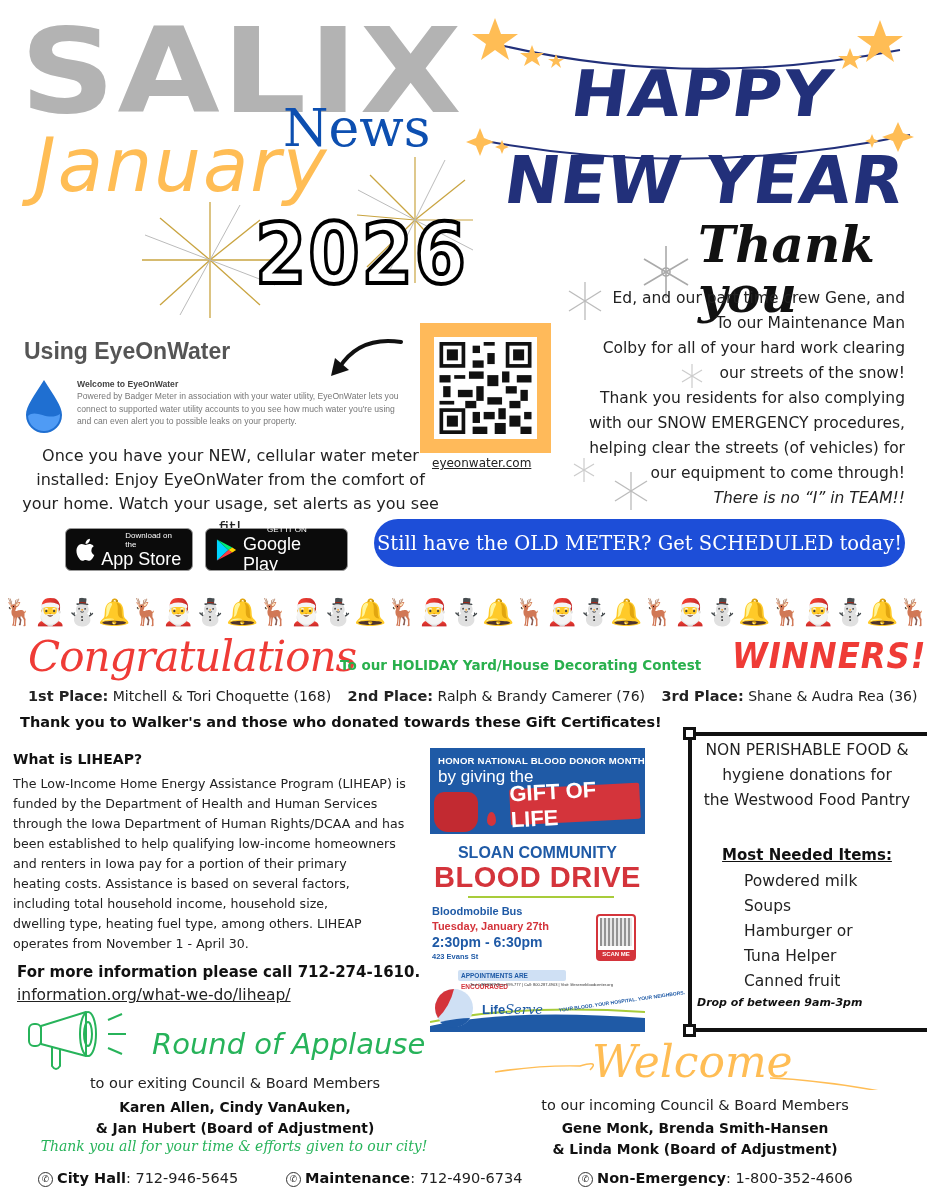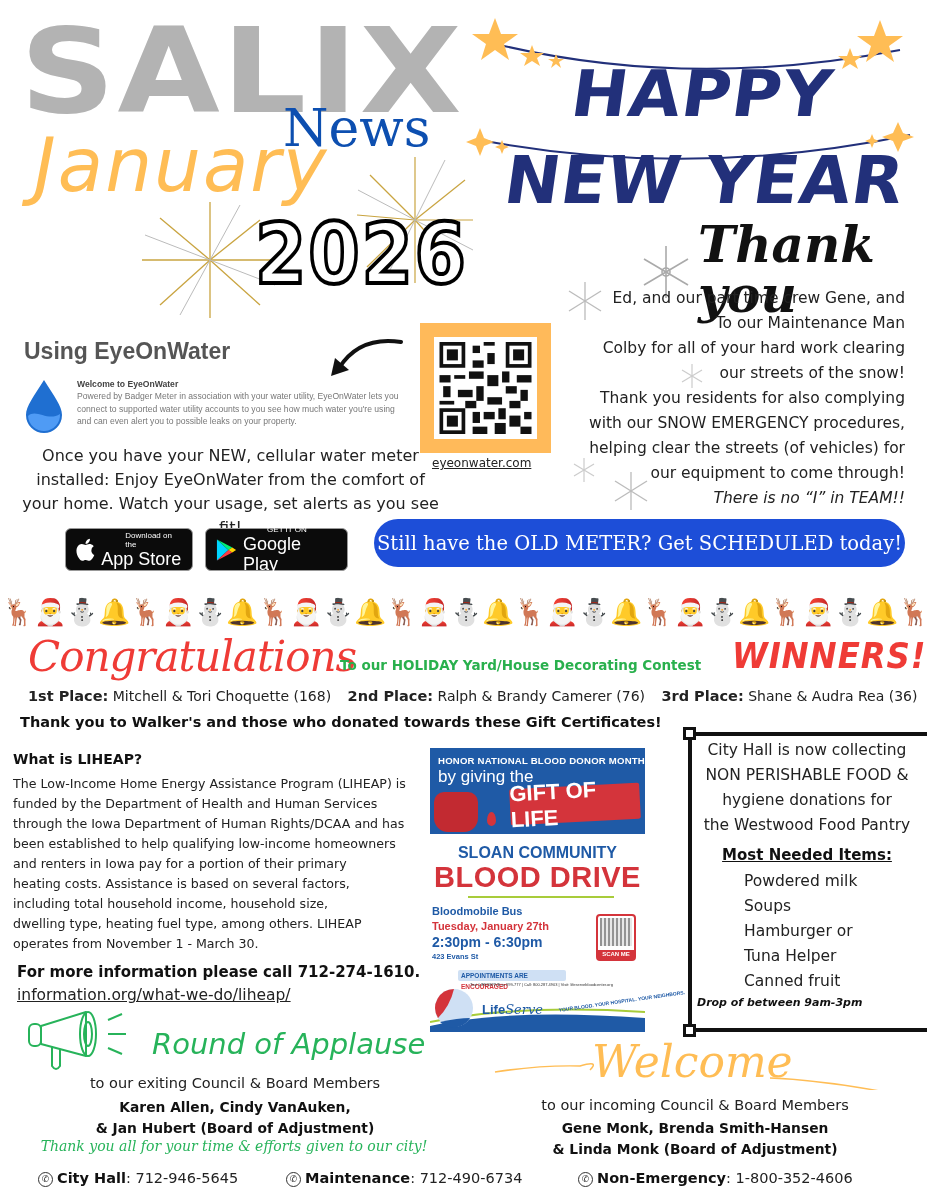--- a/index.html
+++ b/index.html
@@ -360,21 +360,21 @@
 <div class="abs liheap-title">What is LIHEAP?</div>
 <div class="abs liheap-body">
   <div>The Low-Income Home Energy Assistance Program (LIHEAP) is</div>
   <div>funded by the Department of Health and Human Services</div>
   <div>through the Iowa Department of Human Rights/DCAA and has</div>
   <div>been established to help qualifying low-income homeowners</div>
   <div>and renters in Iowa pay for a portion of their primary</div>
   <div>heating costs. Assistance is based on several factors,</div>
   <div>including total household income, household size,</div>
   <div>dwelling type, heating fuel type, among others. LIHEAP</div>
-  <div>operates from November 1 - March 30.</div>
+  <div>operates from November 1 - April 30.</div>
 </div>
 <div class="abs liheap-call">For more information please call 712-274-1610.</div>
 <div class="abs liheap-link">information.org/what-we-do/liheap/</div>
 
 <div class="abs blood">
   <div class="blood-top">
     <div class="l1">HONOR NATIONAL BLOOD DONOR MONTH</div>
     <div class="l2">by giving the</div>
     <div class="bag"></div>
     <div class="drop"></div>
@@ -402,21 +402,20 @@
   </svg>
   <div class="ls-name"><span>Life</span><i>Serve</i></div>
   <div class="slogan">YOUR BLOOD. YOUR HOSPITAL. YOUR NEIGHBORS.</div>
 </div>
 
 <div class="abs pantry">
   <div class="knob k1"></div>
   <div class="knob k2"></div>
 </div>
 <div class="abs pantry-text">
-  <div>City Hall is now collecting</div>
   <div>NON PERISHABLE FOOD &amp;</div>
   <div>hygiene donations for</div>
   <div>the Westwood Food Pantry</div>
 </div>
 <div class="abs pantry-head">Most Needed Items:</div>
 <div class="abs pantry-items">
   <div>Powdered milk</div>
   <div>Soups</div>
   <div>Hamburger or</div>
   <div>Tuna Helper</div>

